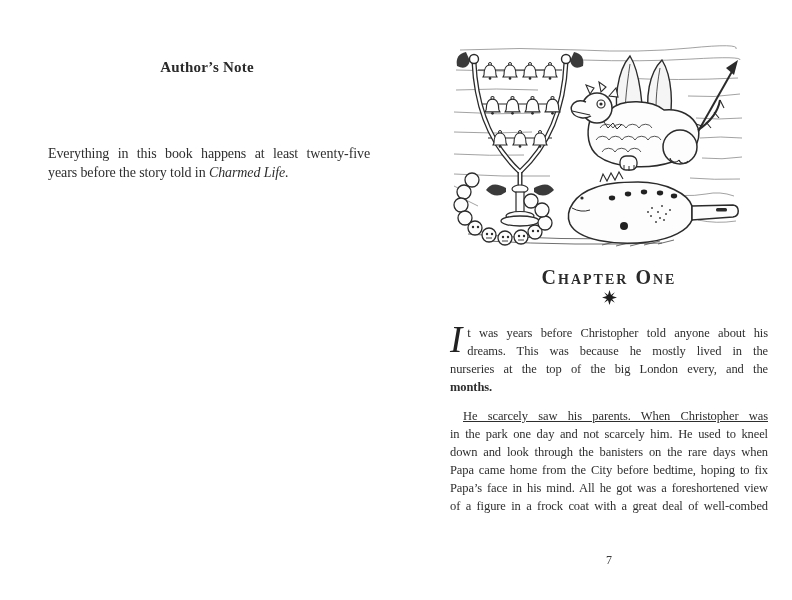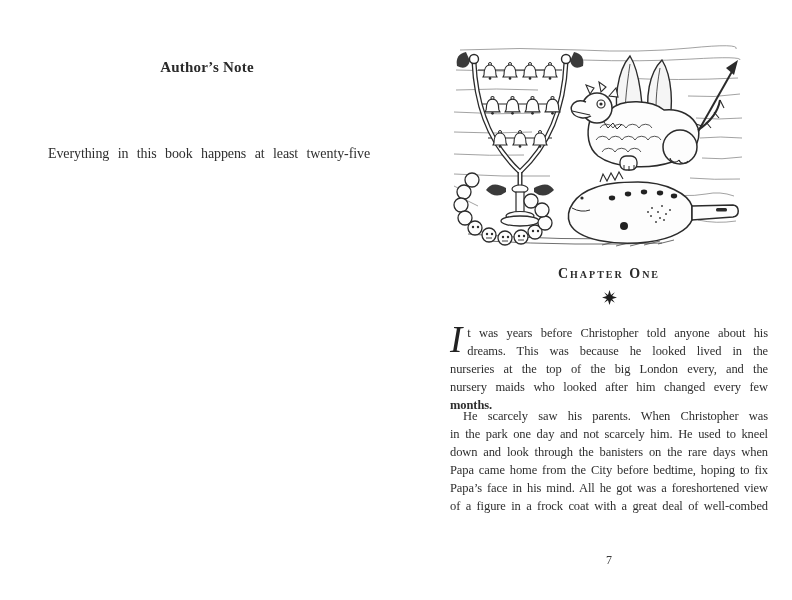--- a/index.html
+++ b/index.html
@@ -20,44 +20,45 @@
   }
   .note-body{position:absolute;left:48px;top:97px;width:322px;font-size:14px;line-height:18.5px;letter-spacing:-0.1px;margin-top:48px;}
   .jline{text-align:justify;text-align-last:justify;-moz-text-align-last:justify;height:18.5px;}
   .lline{text-align:left;height:18.5px;}
   .italic{font-style:italic;}
 
   
   .illustration{position:absolute;left:56px;top:30px;width:292px;height:218px;}
   .chapter-heading{
     position:absolute;left:54px;top:266px;width:318px;text-align:center;
-    font-variant:small-caps;font-weight:600;font-size:14px;letter-spacing:2px;color:#2a2a2a;
+    font-variant:small-caps;font-weight:600;font-size:20px;letter-spacing:2px;color:#2a2a2a;
   }
   .ornament{position:absolute;left:54px;top:290px;width:318px;text-align:center;height:16px;}
   .para{position:absolute;left:54px;width:318px;font-size:12.5px;line-height:18px;letter-spacing:-0.1px;}
   #para1{top:324px;}
   #para2{top:407px;}
   .para .jline{height:18px;}
   .para .lline{height:18px;font-weight:bold;}
-  .indent{padding-left:13px;}
+  .indent{padding-left:13px;text-decoration:underline;}
   .dropcap{
     float:left;font-style:italic;font-size:37px;line-height:31px;height:34px;
     padding-right:5px;color:#222;
   }
   .folio{position:absolute;left:54px;top:553px;width:318px;text-align:center;font-size:12px;color:#3a3a3a;}
 
   svg .ln{stroke:#2b2b2b;fill:none;}
 </style>
 </head>
 <body>
 
 <div class="page" id="left-page">
   <div class="note-title">Author’s Note</div>
   <div class="note-body">
     <div class="jline">Everything in this book happens at least twenty-five</div>
+    <div class="lline"><span>years before the story told in </span><span class="italic">Charmed Life.</span></div>
   </div>
 </div>
 
 <div class="page" id="right-page">
 
   <svg class="illustration" viewBox="0 0 292 218">
 
     <g stroke="#6b6b6b" stroke-width="0.7" fill="none" opacity="0.9">
       <path d="M8,20 q60,-3 120,0 t110,-2 t46,1"></path>
       <path d="M130,30 q60,2 110,-1 t48,1"></path>
@@ -241,23 +242,22 @@
 
   <div class="ornament">
     <svg width="15" height="15" viewBox="0 0 16 16">
       <path d="M8,0 L9.6,5.2 L13.7,2.3 L10.8,6.4 L16,8 L10.8,9.6 L13.7,13.7 L9.6,10.8 L8,16 L6.4,10.8 L2.3,13.7 L5.2,9.6 L0,8 L5.2,6.4 L2.3,2.3 L6.4,5.2 Z" fill="#1d1d1d"></path>
     </svg>
   </div>
 
   <div class="para" id="para1">
     <span class="dropcap">I</span>
     <div class="jline">t was years before Christopher told anyone about his</div>
-    <div class="jline">dreams. This was because he looked lived in the</div>
+    <div class="jline">dreams. This was because he mostly lived in the</div>
     <div class="jline">nurseries at the top of the big London every, and the</div>
-    <div class="jline">nursery maids who looked after him changed every few</div>
     <div class="lline">months.</div>
   </div>
 
   <div class="para" id="para2">
     <div class="jline indent">He scarcely saw his parents. When Christopher was</div>
     <div class="jline">in the park one day and not scarcely him. He used to kneel</div>
     <div class="jline">down and look through the banisters on the rare days when</div>
     <div class="jline">Papa came home from the City before bedtime, hoping to fix</div>
     <div class="jline">Papa’s face in his mind. All he got was a foreshortened view</div>
     <div class="jline">of a figure in a frock coat with a great deal of well-combed</div>

